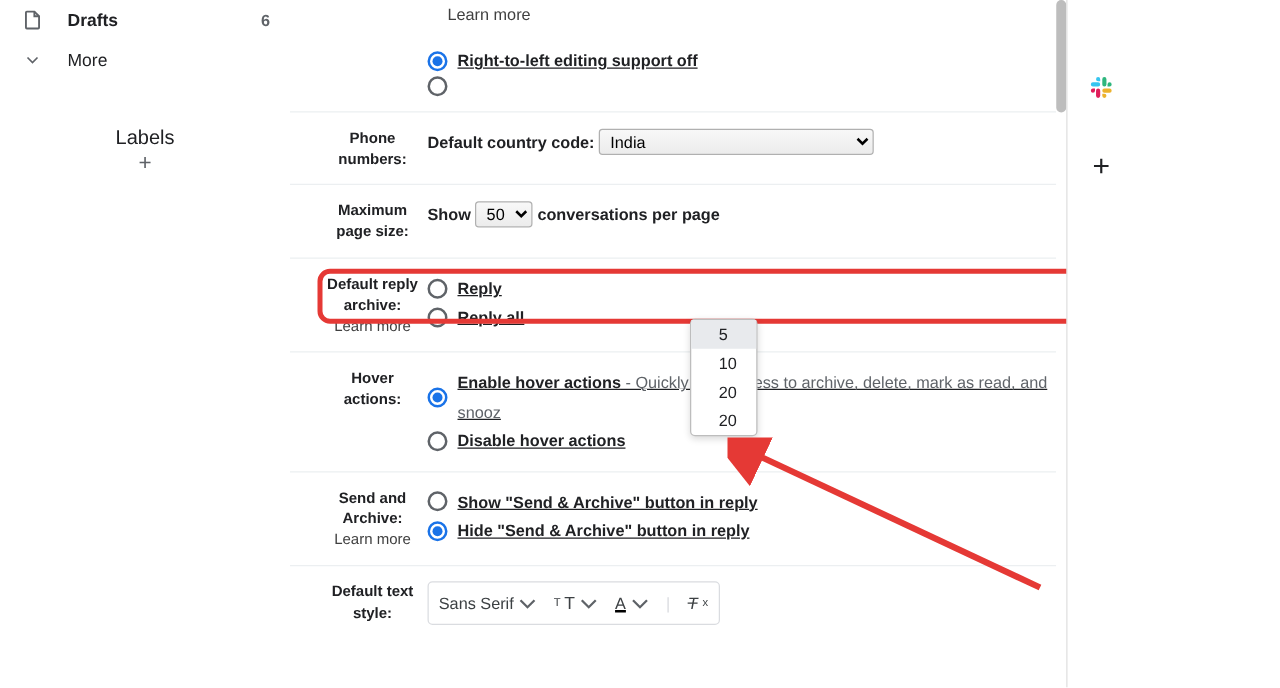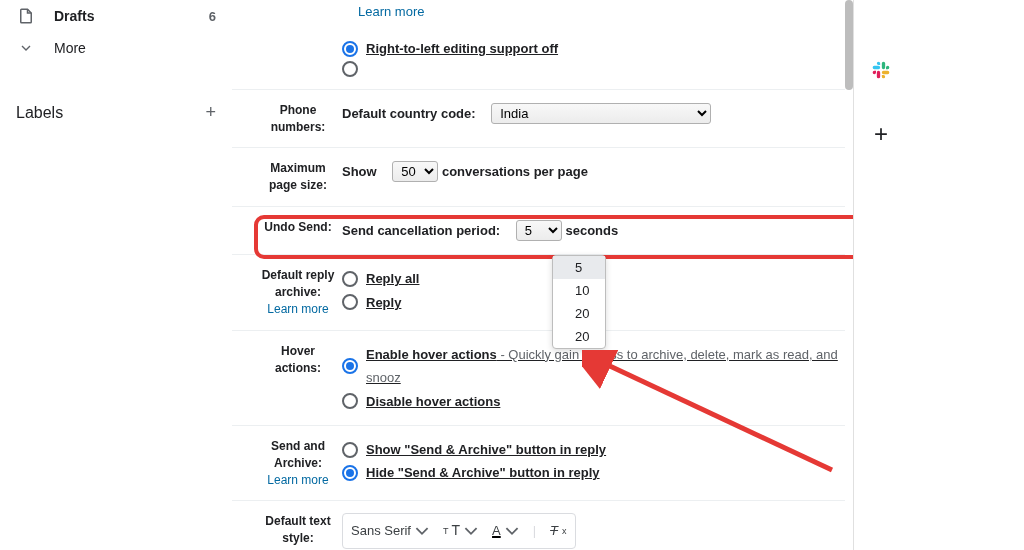--- a/index.html
+++ b/index.html
@@ -4,38 +4,38 @@
 <style>
   * { box-sizing: border-box; margin: 0; padding: 0; }
   html, body { width: 1024px; height: 550px; font-family: Arial, Helvetica, sans-serif; font-size: 14px; color: #202124; background: #fff; overflow: hidden; }
   .viewport { position: relative; width: 908px; height: 550px; display: flex; }
   
   .sidebar { width: 232px; height: 100%; padding-top: 0; }
   .nav-item { display: flex; align-items: center; height: 32px; padding: 0 16px 0 16px; font-size: 14px; color: #202124; cursor: pointer; }
   .nav-item .icon { width: 20px; height: 20px; display: flex; align-items: center; justify-content: center; margin-right: 18px; color: #5f6368; }
   .nav-item.bold { font-weight: 700; }
   .nav-item .count { margin-left: auto; color: #5f6368; font-size: 13px; }
-  .labels-header { display: flex; align-items: center; justify-content: space-between; padding: 0 16px; margin-top: 38px; font-size: 16px; font-weight: 500; color: #202124; }
+  .labels-header { display: flex; align-items: center; justify-content: space-between; padding: 0 16px; margin-top: 38px; font-size: 16px; font-weight: 500; color: #202124; flex-direction: column; }
   .labels-header .plus { color: #5f6368; cursor: pointer; font-size: 18px; }
   
   .main { flex: 1; position: relative; border-right: 1px solid #e0e0e0; overflow: hidden; }
   .scroll { position: absolute; left: 0; right: 8px; top: 0; bottom: 0; overflow: hidden; }
   .row { display: flex; align-items: flex-start; padding: 12px 0; border-bottom: 1px solid #eceff1; }
   .row.noborder { border-bottom: none; }
   .label-col { width: 110px; min-width: 110px; padding: 0 6px 0 28px; font-weight: 700; font-size: 12px; line-height: 1.4; text-align: center; }
   .content-col { flex: 1; font-size: 13px; line-height: 1.8; }
   .content-col b { font-weight: 700; }
-  .content-col a, .learn { color: #0369a1; text-decoration: none; cursor: pointer; }
+  .content-col a, .learn { color: #404040; text-decoration: none; cursor: pointer; }
   
   .radio-line { display: flex; align-items: center; gap: 8px; text-decoration: underline; }
   .radio { width: 16px; height: 16px; border: 2px solid #5f6368; border-radius: 50%; display: inline-flex; align-items: center; justify-content: center; flex-shrink: 0; }
   .radio.checked { border-color: #1a73e8; }
   .radio.checked::after { content: ""; width: 8px; height: 8px; background: #1a73e8; border-radius: 50%; }
   
-  select { font-family: inherit; font-size: 13px; border: 1px solid #b0b0b0; border-radius: 3px; background: linear-gradient(#f8f8f8,#ececec); padding: 1px 4px; margin-left: 12px; }
+  select { font-family: inherit; font-size: 13px; border: 1px solid #b0b0b0; border-radius: 3px; background: linear-gradient(#f8f8f8,#ececec); padding: 1px 4px; }
   select.wide { min-width: 220px; }
   select.small { min-width: 46px; }
   
   .fake-scrollbar { position: absolute; right: 0; top: 0; width: 8px; height: 100%; background: transparent; }
   .fake-scrollbar .thumb { position: absolute; left: 0; width: 8px; background: #bdbdbd; border-radius: 4px; }
   
   .rail { width: 54px; height: 100%; display: flex; flex-direction: column; align-items: center; padding-top: 60px; gap: 44px; }
   .rail-icon { width: 20px; height: 20px; display: flex; align-items: center; justify-content: center; cursor: pointer; }
   
   .highlight { position: absolute; border: 4px solid #e53935; border-radius: 10px; pointer-events: none; }
@@ -115,44 +115,34 @@
         <div class="label-col">Maximum page size:</div>
         <div class="content-col">
           <b>Show</b>
           <select class="small">
             <option>50</option>
           </select>
           <b>conversations per page</b>
         </div>
       </div>
 
-      <div class="row" id="undo-row">
-        <div class="label-col">Undo Send:</div>
-        <div class="content-col">
-          <b>Send cancellation period:</b>
-          <select class="small" id="undo-select">
-            <option>5</option>
-          </select>
-          <b>seconds</b>
-        </div>
-      </div>
 
       <div class="row">
         <div class="label-col">
           <span>Default reply archive:</span><br>
           <a class="learn" style="font-weight:400;">Learn more</a>
         </div>
         <div class="content-col">
           <div class="radio-line">
             <span class="radio"></span>
+            <b>Reply</b>
+          </div>
+          <div class="radio-line">
+            <span class="radio"></span>
             <b>Reply all</b>
-          </div>
-          <div class="radio-line">
-            <span class="radio"></span>
-            <b>Reply</b>
           </div>
         </div>
       </div>
 
       <div class="row">
         <div class="label-col">Hover actions:</div>
         <div class="content-col">
           <div class="radio-line">
             <span class="radio checked"></span>
             <span><b>Enable hover actions</b><span style="color:#5f6368;"> - Quickly gain access to archive, delete, mark as read, and snooz</span></span>

